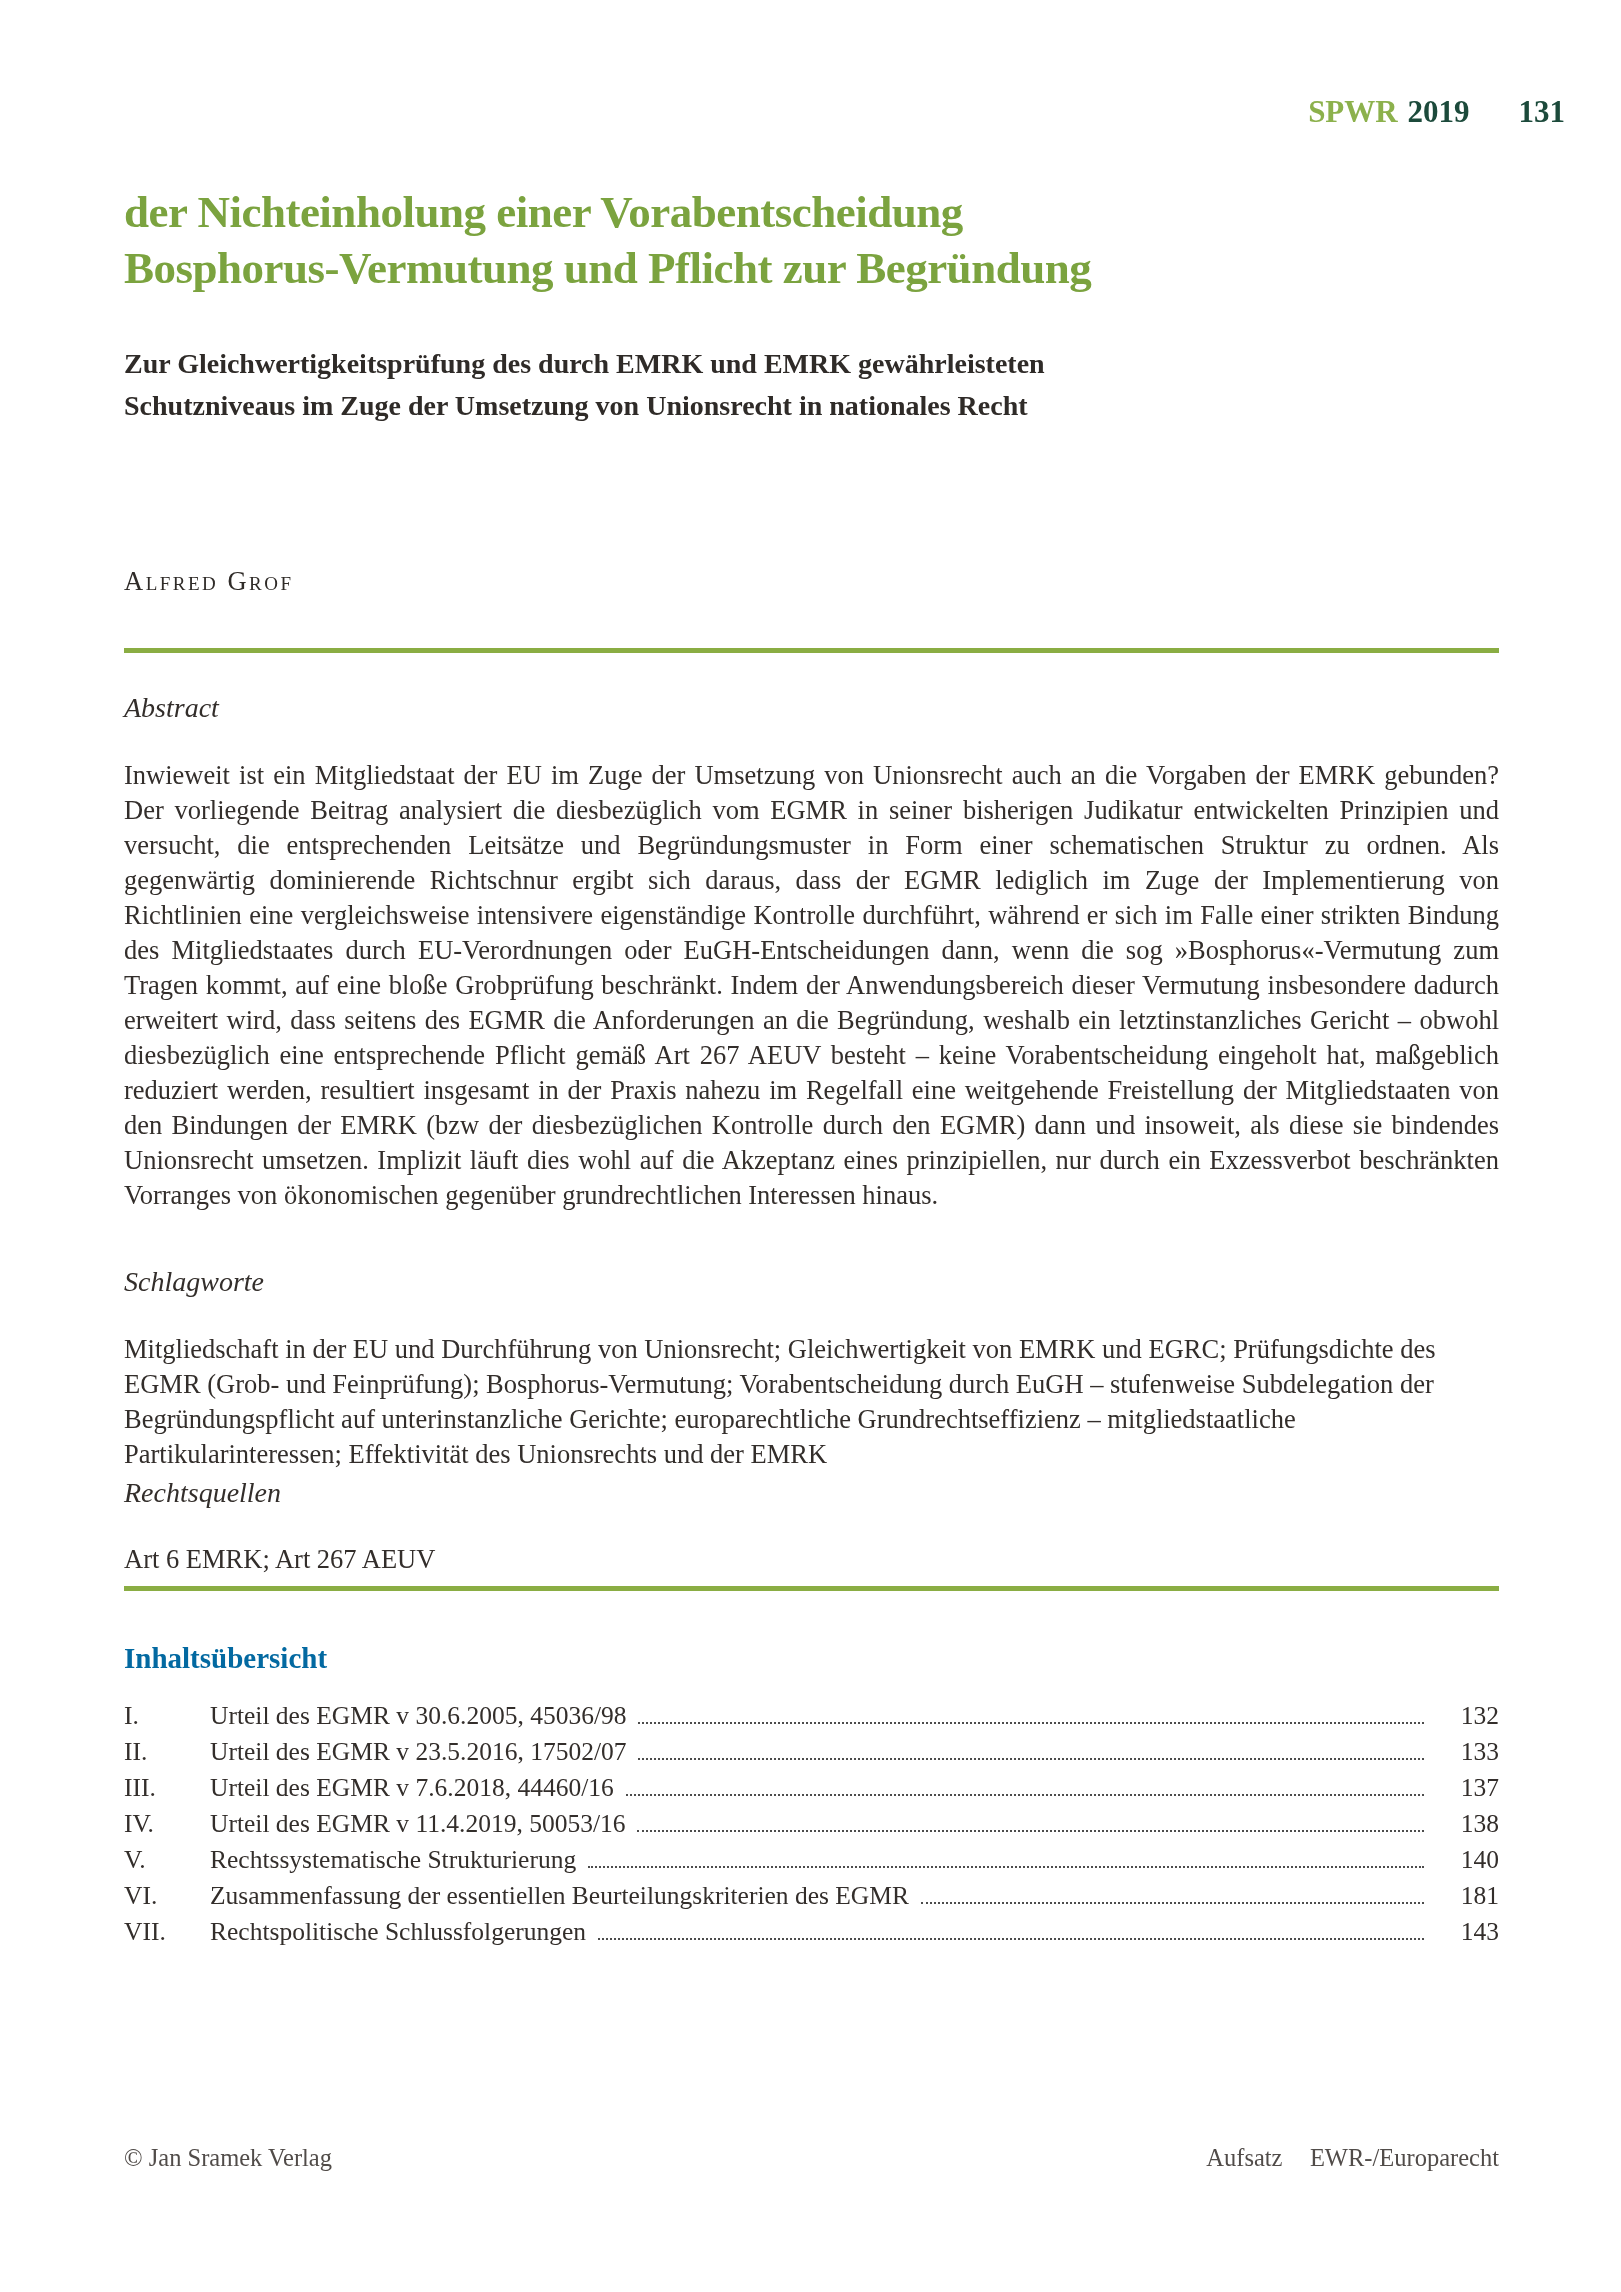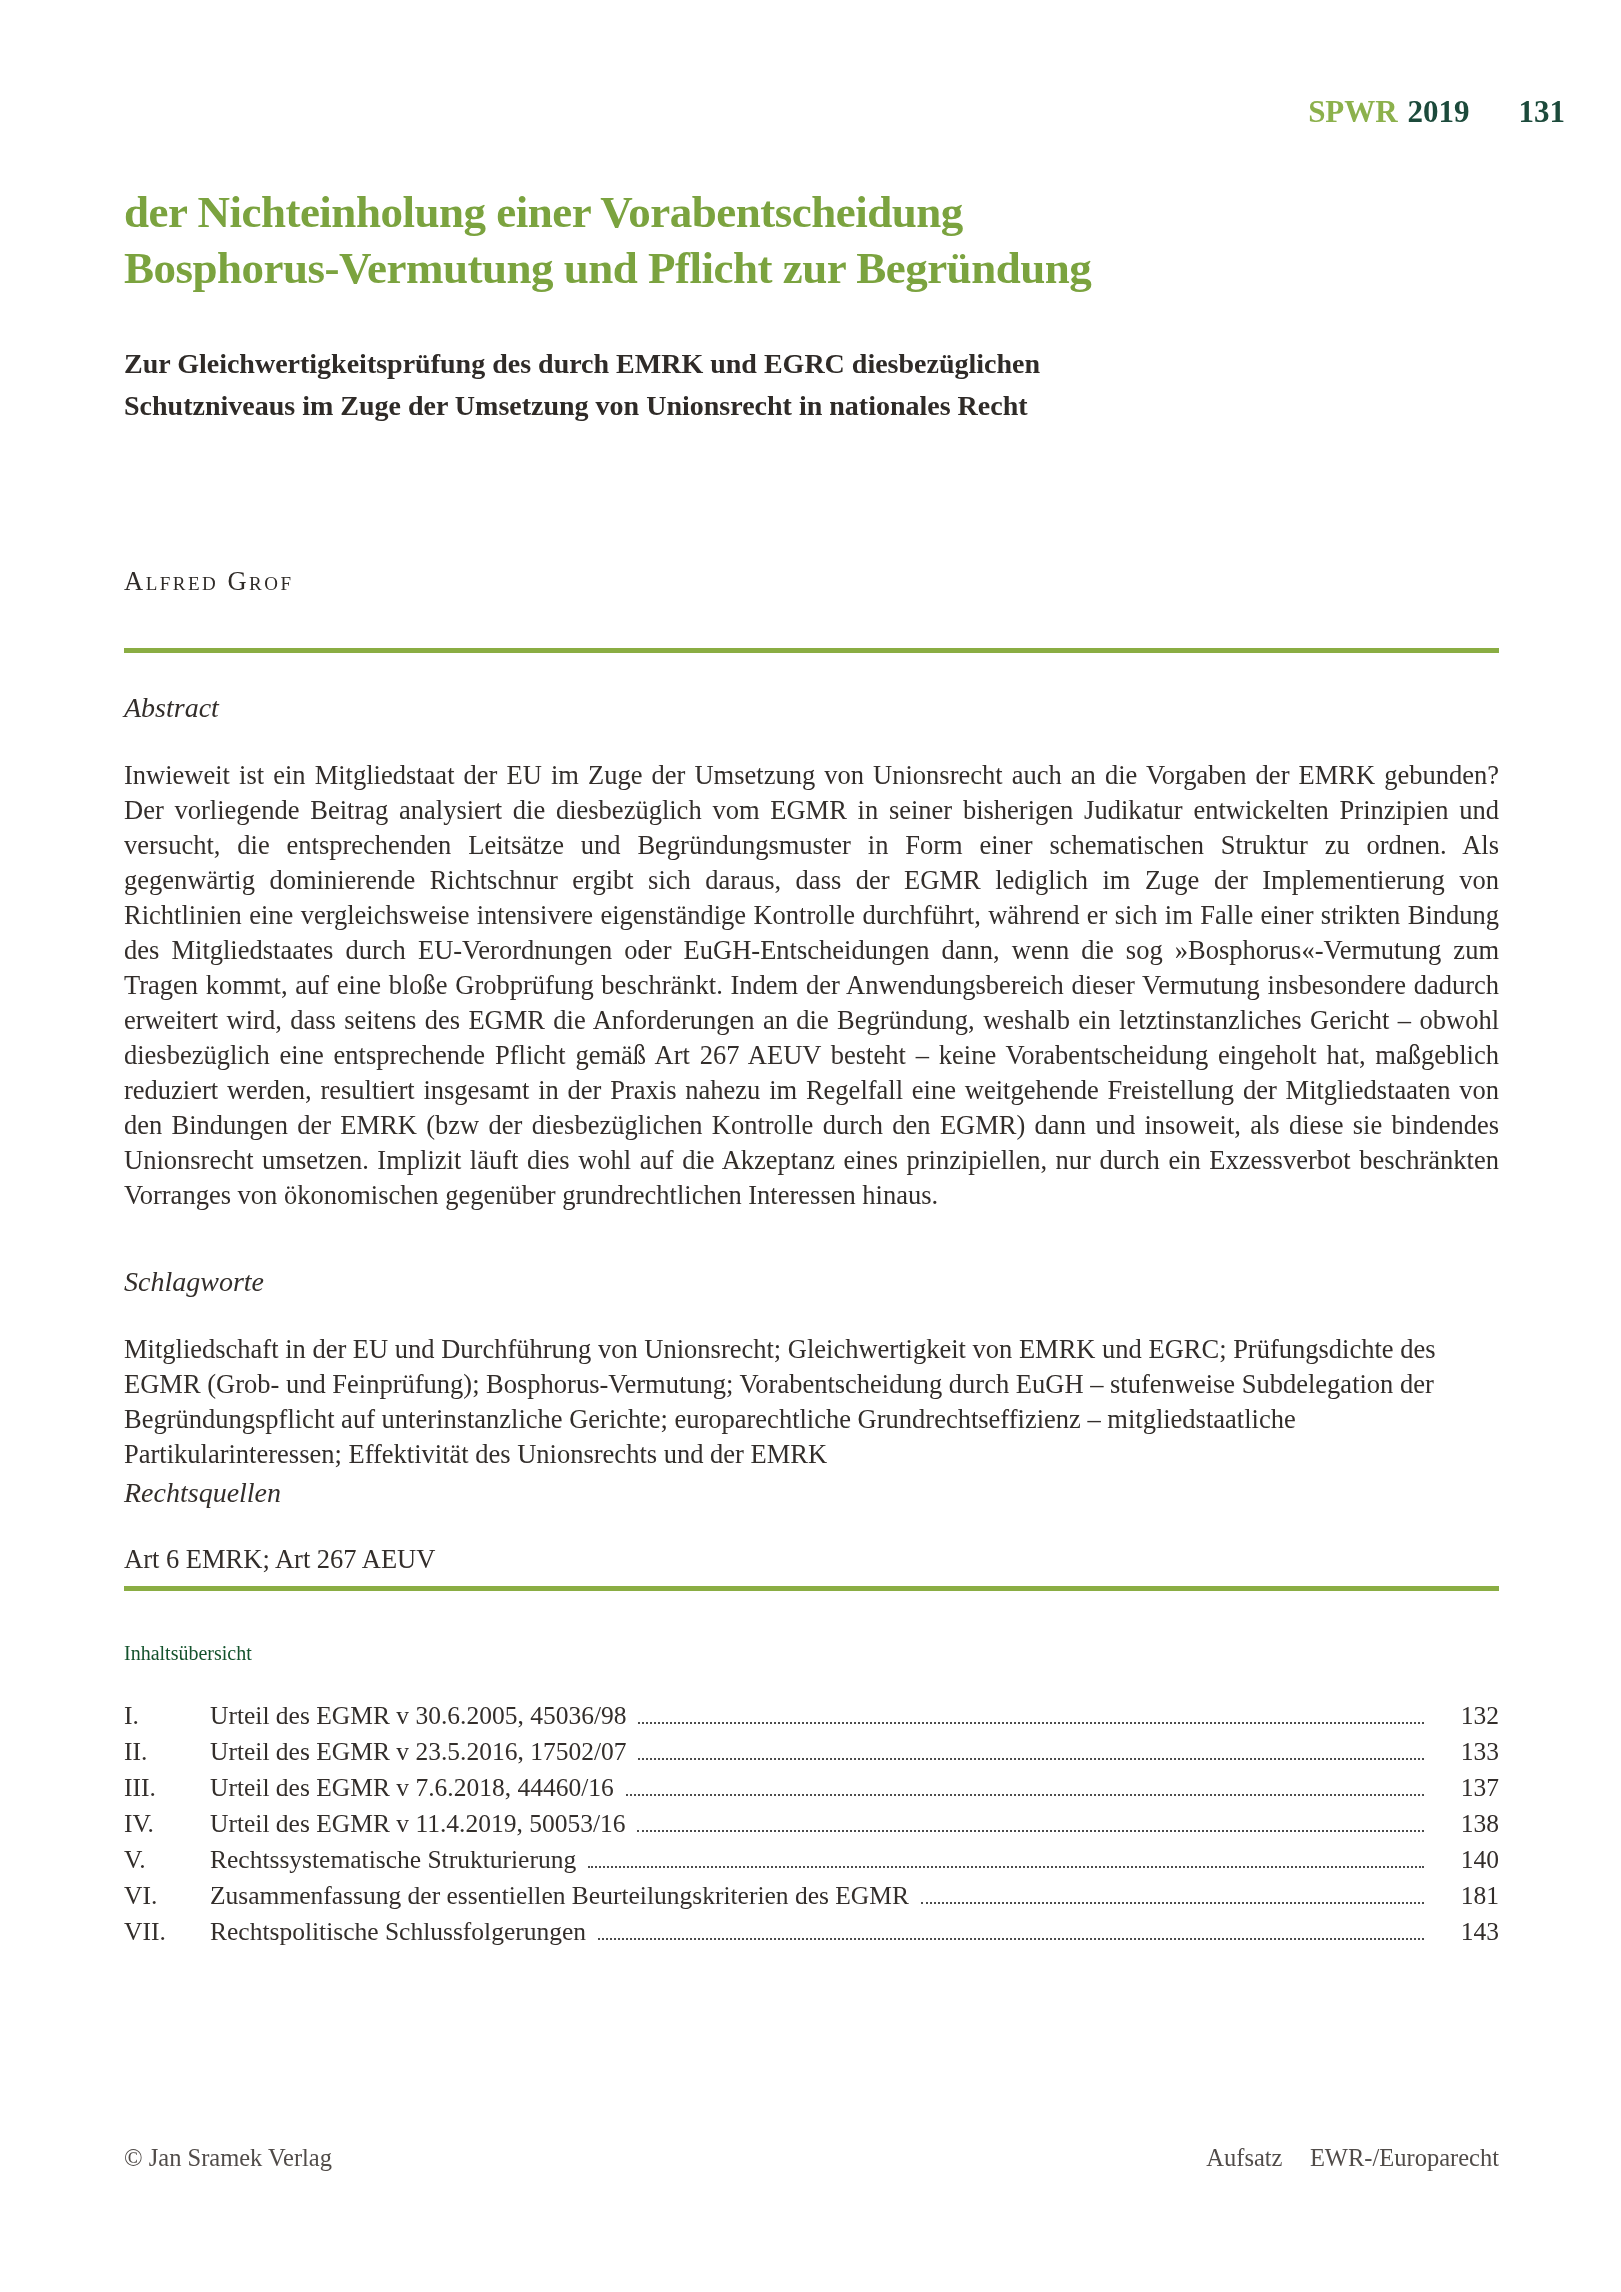--- a/index.html
+++ b/index.html
@@ -58,21 +58,21 @@
     font-size:26.5px;line-height:35px;
   }
   .sources-head{top:1476px;}
   .sources-body{
     position:absolute;top:1516px;left:0;right:0;
     font-size:26.5px;line-height:33px;
   }
 
   .toc-head{
     position:absolute;top:1642px;left:0;
-    font-size:20px;font-weight:normal;color:#14532d;
+    font-size:29px;font-weight:bold;color:#0369a1;
   }
   .toc{position:absolute;top:1698px;left:0;right:0;}
   .toc-row{display:flex;align-items:baseline;font-size:25.5px;line-height:36px;}
   .toc-num{flex:0 0 86px;}
   .toc-label{white-space:nowrap;}
   .toc-leader{flex:1;margin:0 9.8px 0 11.8px;border-bottom:2px dotted #4c4c4c;min-width:29px;}
   .toc-page{flex:0 0 65px;text-align:right;}
 
   .footer{
     position:absolute;top:2143px;left:0;right:0;
@@ -91,21 +91,21 @@
       <span><span class="journal">SPWR</span><span class="year">2019</span></span>
       <span class="pageno">131</span>
     </div>
 
     <div class="title">
       <div>der Nichteinholung einer Vorabentscheidung</div>
       <div>Bosphorus-Vermutung und Pflicht zur Begründung</div>
     </div>
 
     <div class="subtitle">
-      <div>Zur Gleichwertigkeitsprüfung des durch EMRK und EGRC diesbezüglichen</div>
+      <div>Zur Gleichwertigkeitsprüfung des durch EMRK und EMRK gewährleisteten</div>
       <div>Schutzniveaus im Zuge der Umsetzung von Unionsrecht in nationales Recht</div>
     </div>
 
     <div class="author">Alfred Grof</div>
 
     <div class="rule rule-top"></div>
 
     <div class="sec-head abstract-head">Abstract</div>
     <p class="abstract-body">Inwieweit ist ein Mitgliedstaat der EU im Zuge der Umsetzung von Unionsrecht auch an die Vorgaben der EMRK gebunden? Der vorliegende Beitrag analysiert die diesbezüglich vom EGMR in seiner bisherigen Judikatur entwickelten Prinzipien und versucht, die entsprechenden Leitsätze und Begründungsmuster in Form einer schematischen Struktur zu ordnen. Als gegenwärtig dominierende Richtschnur ergibt sich daraus, dass der EGMR lediglich im Zuge der Implementierung von Richtlinien eine vergleichsweise intensivere eigenständige Kontrolle durchführt, während er sich im Falle einer strikten Bindung des Mitgliedstaates durch EU-Verordnungen oder EuGH-Entscheidungen dann, wenn die sog »Bosphorus«-Vermutung zum Tragen kommt, auf eine bloße Grobprüfung beschränkt. Indem der Anwendungsbereich dieser Vermutung insbesondere dadurch erweitert wird, dass seitens des EGMR die Anforderungen an die Begründung, weshalb ein letztinstanzliches Gericht – obwohl diesbezüglich eine entsprechende Pflicht gemäß Art 267 AEUV besteht – keine Vorabentscheidung eingeholt hat, maßgeblich reduziert werden, resultiert insgesamt in der Praxis nahezu im Regelfall eine weitgehende Freistellung der Mitgliedstaaten von den Bindungen der EMRK (bzw der diesbezüglichen Kontrolle durch den EGMR) dann und insoweit, als diese sie bindendes Unionsrecht umsetzen. Implizit läuft dies wohl auf die Akzeptanz eines prinzipiellen, nur durch ein Exzessverbot beschränkten Vorranges von ökonomischen gegenüber grundrechtlichen Interessen hinaus.</p>
 

